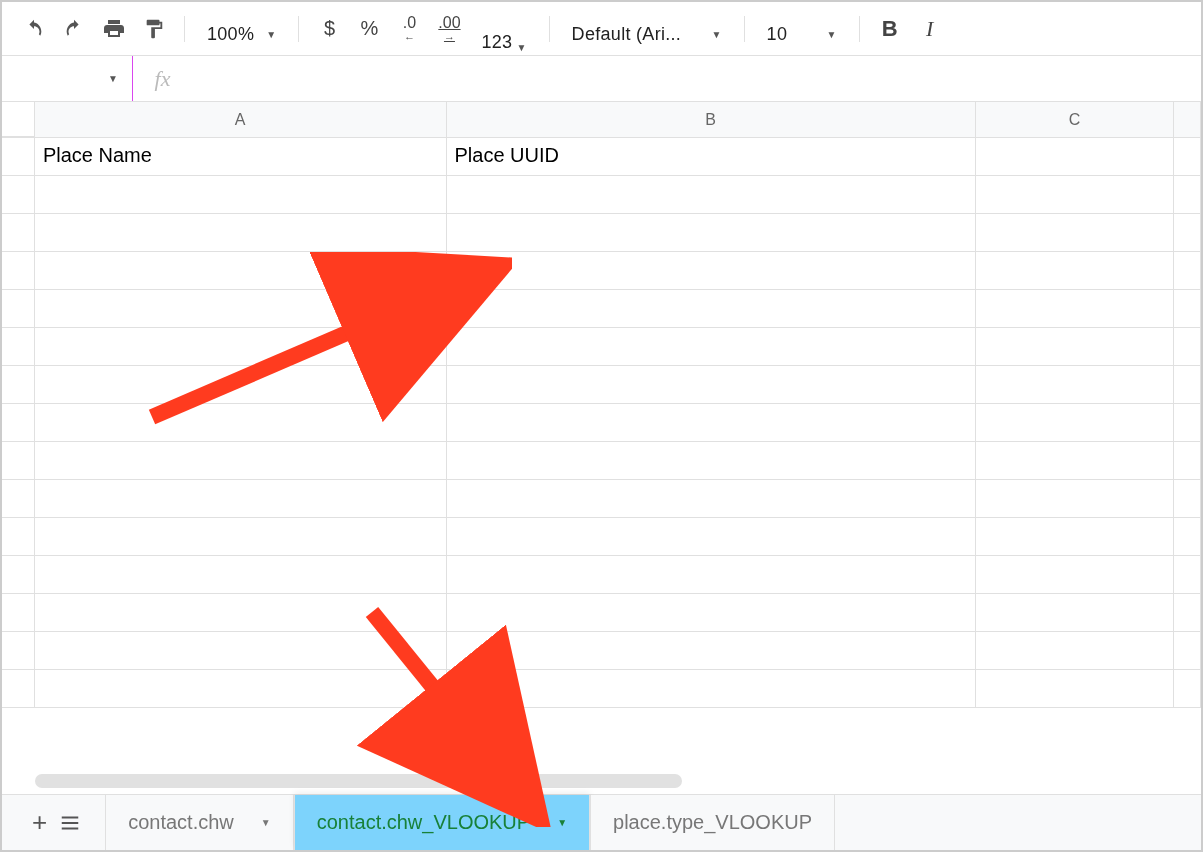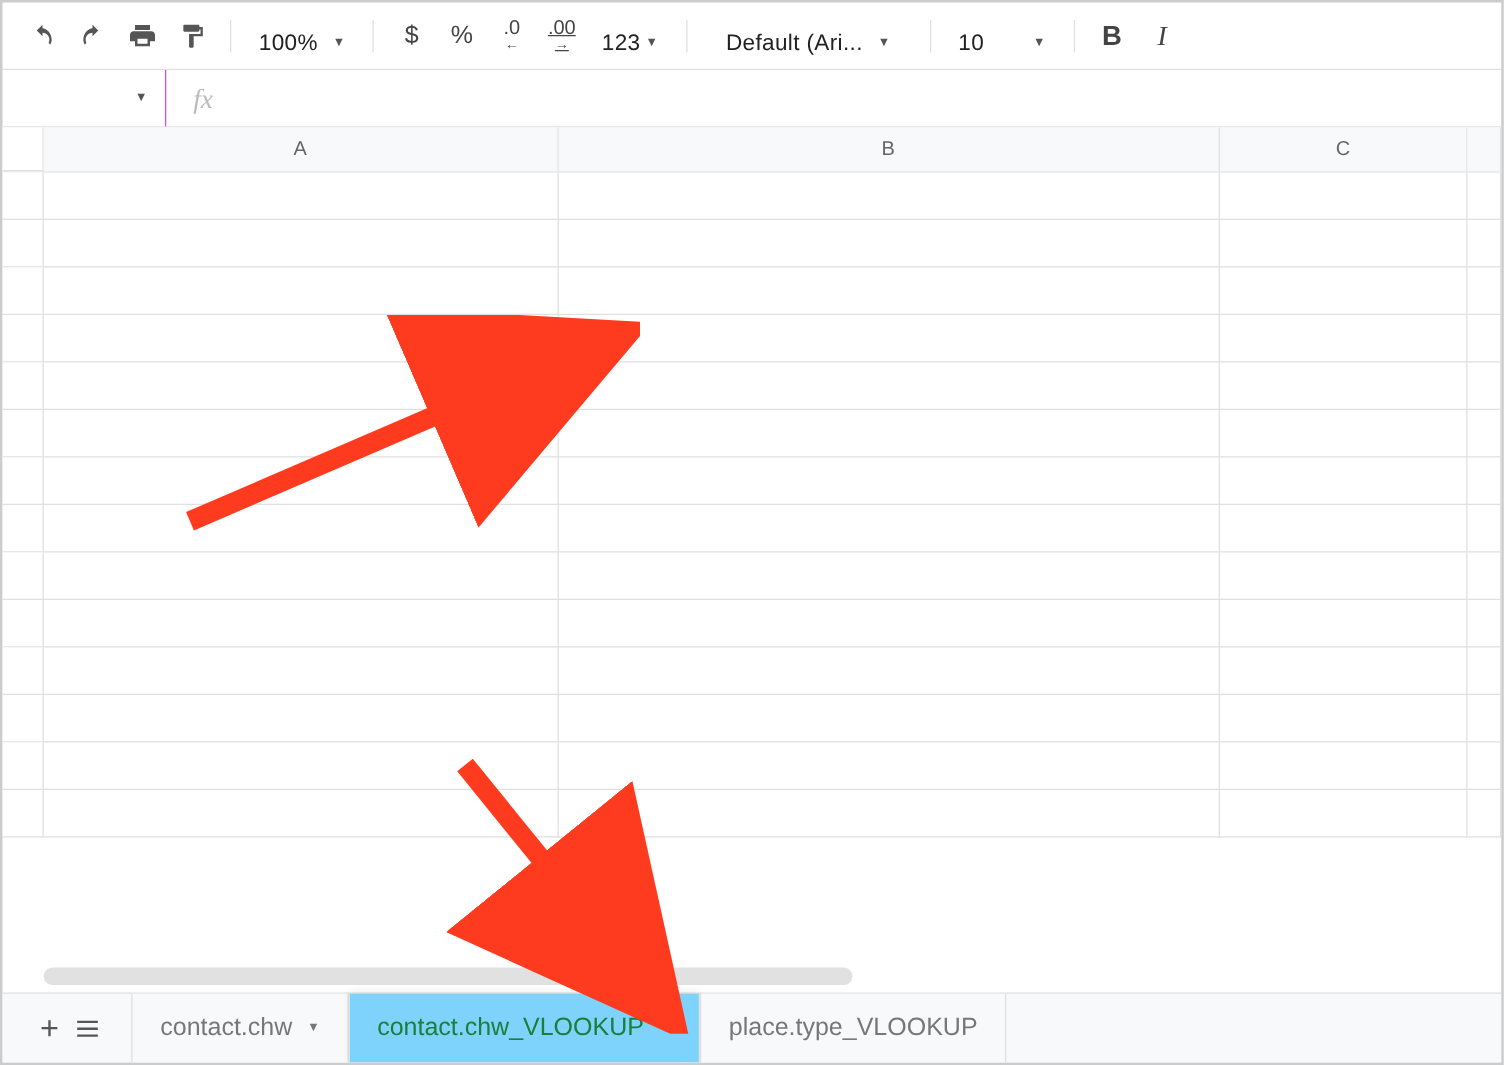--- a/index.html
+++ b/index.html
@@ -169,21 +169,21 @@
     align-items: stretch;
     height: 100%;
     gap: 0;
   }
   .tab {
     display: flex;
     align-items: center;
     padding: 0 22px;
     font-size: 20px;
     color: #777;
-    gap: 12px;
+    gap: 27px;
     cursor: pointer;
     border-right: 1px solid #e0e0e0;
     border-left: 1px solid #e0e0e0;
     background: #f8f9fa;
   }
   .tab.active {
     background: #7dd3fc;
     color: #188038;
     font-weight: 500;
     box-shadow: 0 -3px 6px rgba(0,0,0,0.06);
@@ -233,26 +233,26 @@
       <span>%</span>
     </div>
   <div class="tb-btn" style="flex-direction:column;line-height:1;">
     <span style="font-size:16px;">.0</span>
     <span style="font-size:11px;">←</span>
   </div>
   <div class="tb-btn" style="flex-direction:column;line-height:1;text-decoration:underline;">
     <span style="font-size:16px;">.00</span>
     <span style="font-size:11px;">→</span>
   </div>
-  <div class="tb-dd" style="gap:4px;">
+  <div class="tb-dd" style="gap:4px;align-items:flex-end;">
     <span>123</span>
     <span class="caret">▼</span>
   </div>
   <span class="sep"></span>
-  <div class="tb-dd" style="min-width:170px;justify-content:center;">
+  <div class="tb-dd" style="min-width:170px;justify-content:space-between;">
     <span>Default (Ari...</span>
     <span class="caret">▼</span>
   </div>
   <span class="sep"></span>
   <div class="tb-dd" style="min-width:90px;justify-content:space-between;">
     <span>10</span>
     <span class="caret">▼</span>
   </div>
   <span class="sep"></span>
   <div class="tb-btn bold-B">
@@ -283,20 +283,27 @@
       </div>
     <div class="col-header col-B">
         <span>B</span>
       </div>
     <div class="col-header col-C">
         <span>C</span>
       </div>
     <div class="col-header col-D"></div>
   </div>
   <div class="rows" id="rows">
+      <div class="row">
+        <div class="rh"></div>
+        <div class="cell col-A" id="A1">Place Name</div>
+        <div class="cell col-B" id="B1">Place UUID</div>
+        <div class="cell col-C" id="C1"></div>
+        <div class="cell col-D"></div>
+      </div>
       <div class="row">
         <div class="rh"></div>
         <div class="cell col-A" id="A3"></div>
         <div class="cell col-B" id="B3"></div>
         <div class="cell col-C" id="C3"></div>
         <div class="cell col-D"></div>
       </div>
       <div class="row">
         <div class="rh"></div>
         <div class="cell col-A" id="A4"></div>

